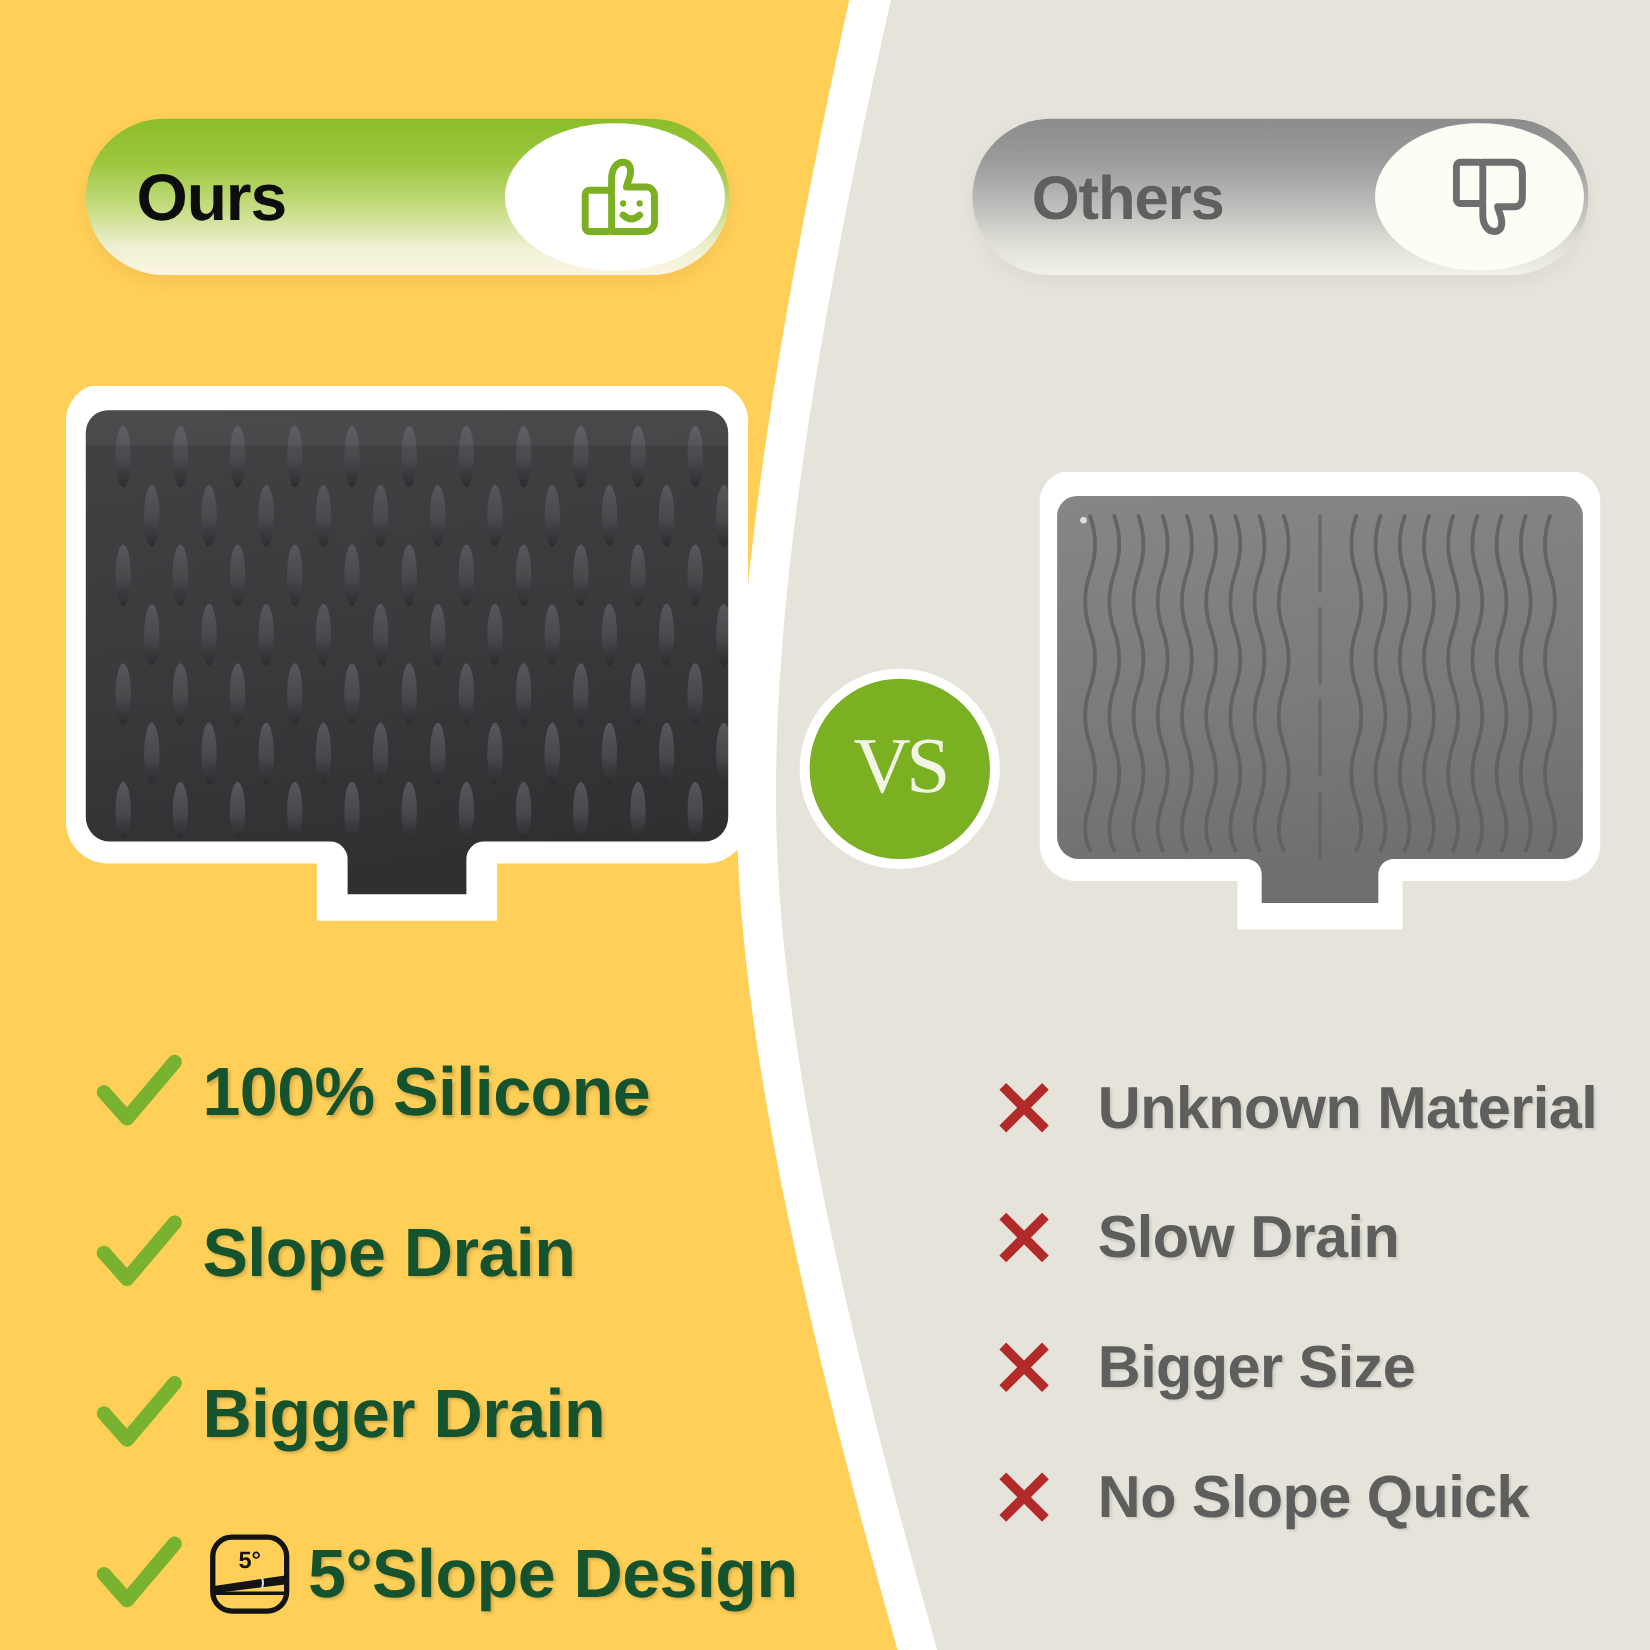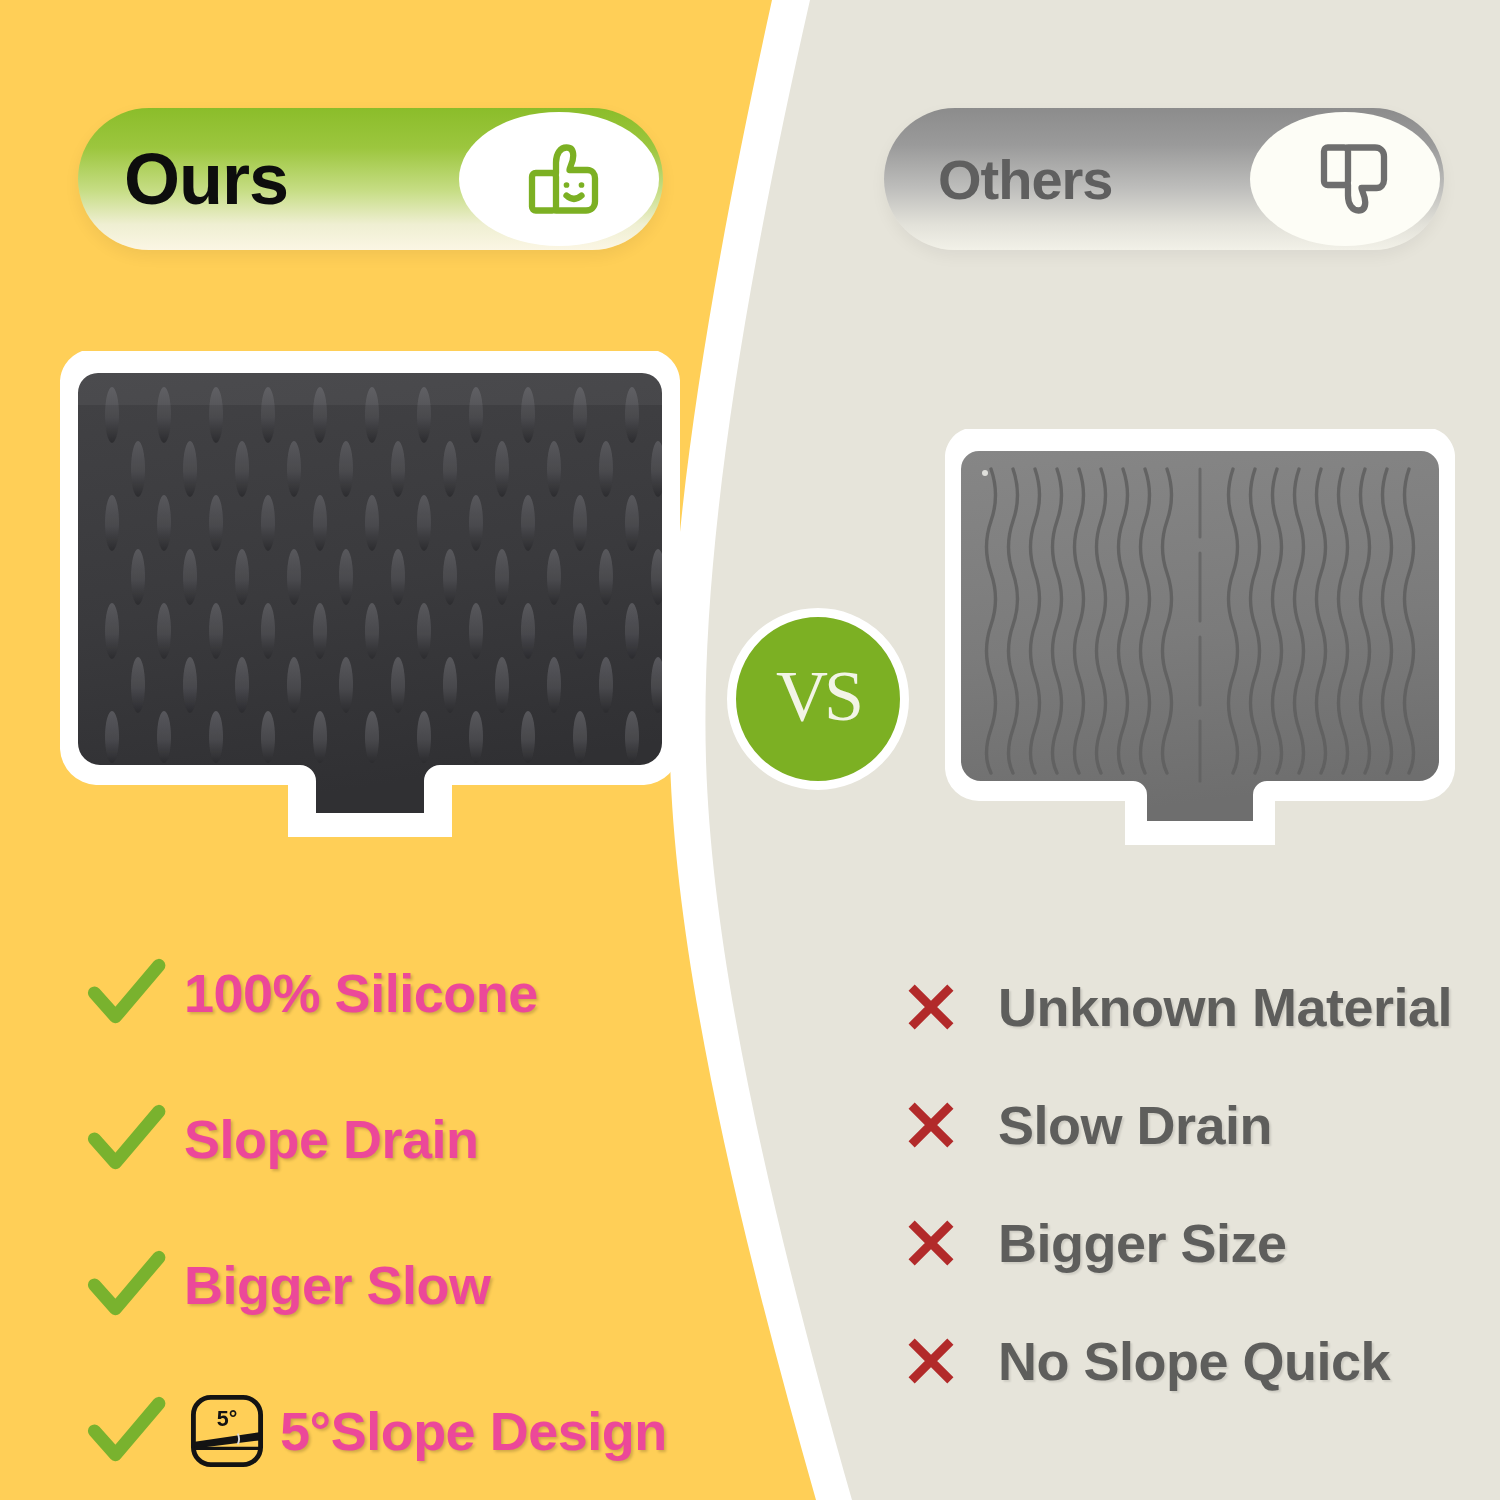--- a/index.html
+++ b/index.html
@@ -62,21 +62,21 @@
     box-shadow: 0 6px 16px rgba(0,0,0,0.05);
   }
 
   .pill-label {
     font-weight: 700;
     letter-spacing: -1px;
     white-space: nowrap;
   }
   .pill-ours .pill-label {
     margin-left: 46px;
-    font-size: 72px;
+    font-size: 60px;
     color: #0d0d0d;
   }
   .pill-others .pill-label {
     margin-left: 54px;
     font-size: 56px;
     color: #5f5f5f;
   }
 
   .pill-icon-circle {
     position: absolute;
@@ -153,22 +153,22 @@
   }
   .feat-list-ours .feat-mark   { width: 84px; height: 84px; margin-right: 16px; }
   .feat-list-others .feat-mark { width: 62px; height: 62px; margin-right: 20px; }
 
   .feat-label {
     font-weight: 700;
     white-space: nowrap;
     letter-spacing: -0.5px;
   }
   .feat-list-ours .feat-label {
-    font-size: 54px;
-    color: #ec4899;
+    font-size: 62px;
+    color: #14532d;
     text-shadow: 2px 2px 3px rgba(0,0,0,0.18);
   }
   .feat-list-others .feat-label {
     font-size: 54px;
     color: #5e5e5c;
     text-shadow: 2px 2px 2px rgba(0,0,0,0.10);
   }
 
   .slope-badge {
     flex: 0 0 auto;
@@ -460,21 +460,21 @@
       </span>
       <span class="feat-label">Slope Drain</span>
     </div>
 
     <div class="feat-row">
       <span class="feat-mark">
         <svg width="84" height="84" viewBox="0 0 64 64" xmlns="http://www.w3.org/2000/svg">
           <path d="M8 32 L24 50 L57 11" fill="none" stroke="#79b22e" stroke-width="10" stroke-linecap="round" stroke-linejoin="round"></path>
         </svg>
       </span>
-      <span class="feat-label">Bigger Slow</span>
+      <span class="feat-label">Bigger Drain</span>
     </div>
 
     <div class="feat-row">
       <span class="feat-mark">
         <svg width="84" height="84" viewBox="0 0 64 64" xmlns="http://www.w3.org/2000/svg">
           <path d="M8 32 L24 50 L57 11" fill="none" stroke="#79b22e" stroke-width="10" stroke-linecap="round" stroke-linejoin="round"></path>
         </svg>
       </span>
       <span class="slope-badge">
         <svg width="86" height="86" viewBox="0 0 64 64" xmlns="http://www.w3.org/2000/svg">

